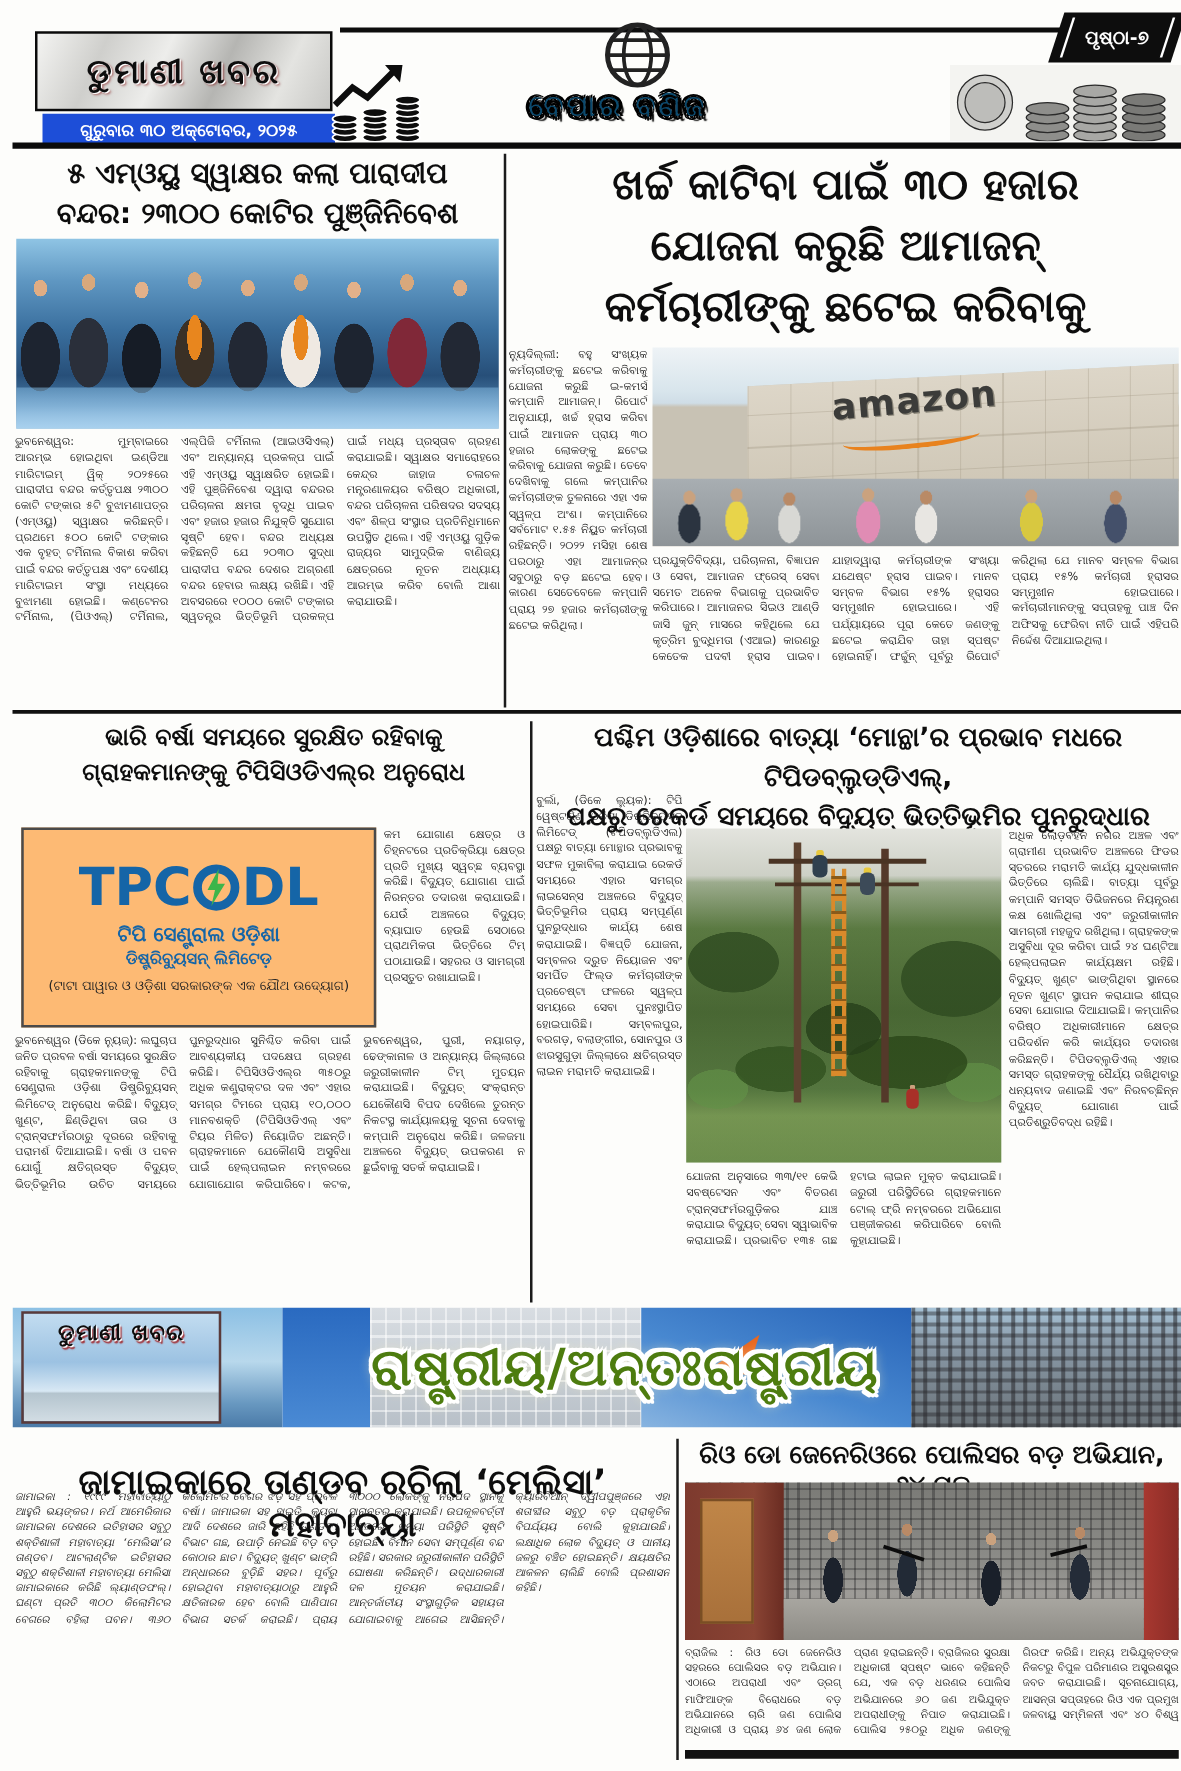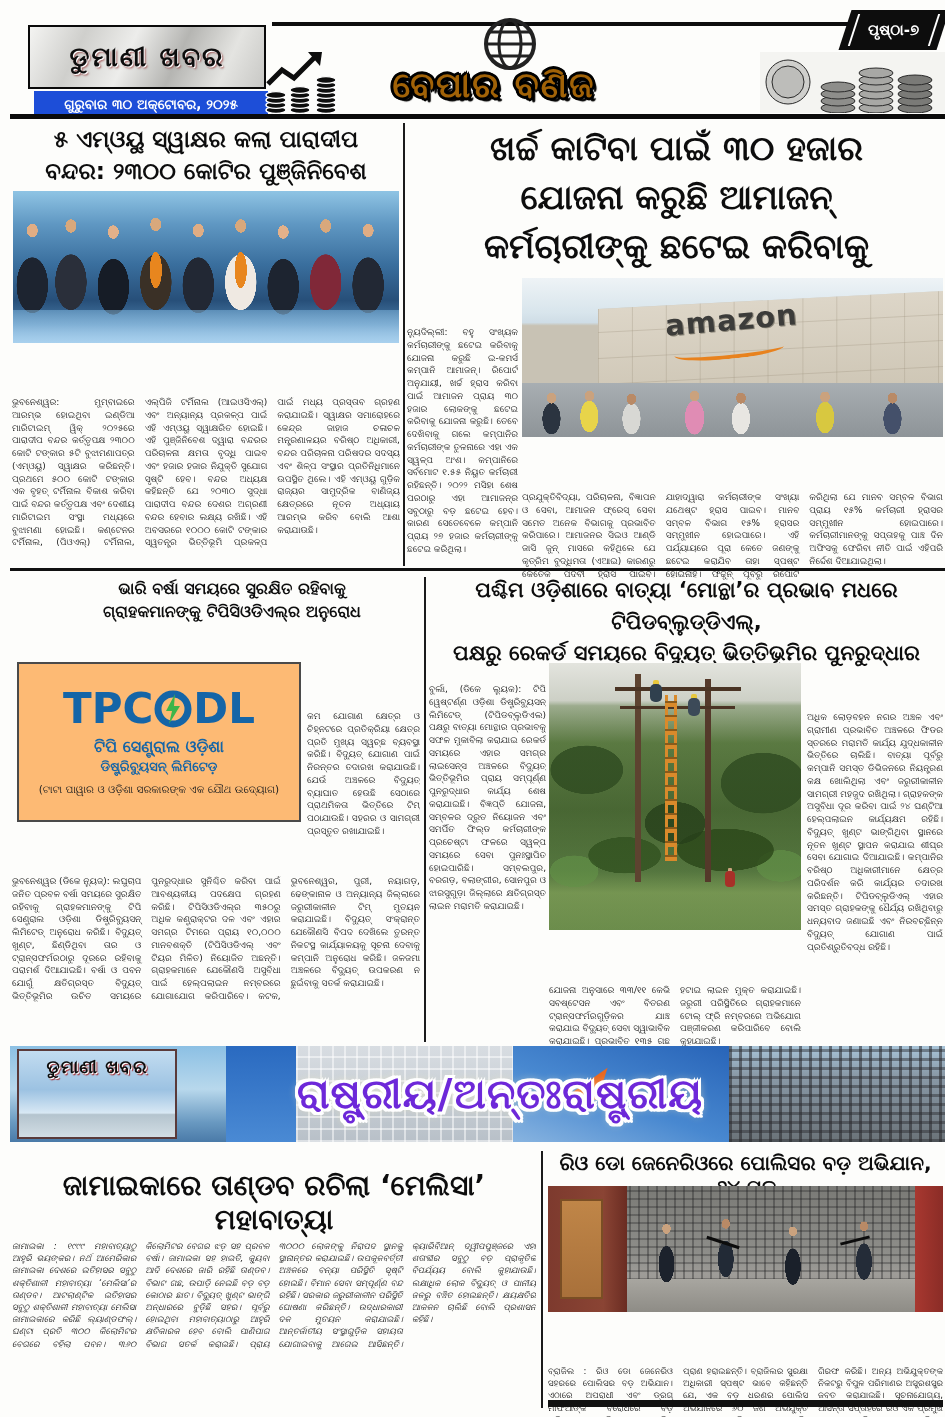--- a/index.html
+++ b/index.html
@@ -22,27 +22,27 @@
     background:linear-gradient(115deg,#f4f4f2 0%,#cfcfcc 22%,#ededeb 42%,#b5b5b2 62%,#e4e4e1 82%,#c8c8c5 100%);
     display:flex; align-items:center; justify-content:center;
   }
   .masthead span { font-size:27px; font-weight:800; letter-spacing:2px; color:#0d0d0d;
     text-shadow:1px 1px 0 #fff, 2px 2px 2px rgba(120,0,0,.55); }
   .date-strip { position:absolute; left:34px; top:91px; width:234px; height:27px; background:#1d4ed8;
     color:#fff; display:flex; align-items:center; justify-content:center; font-size:13.5px; font-weight:bold; }
   .section-icon { position:absolute; left:264px; top:50px; width:94px; height:64px; }
   .section-title { position:absolute; left:360px; top:56px; width:268px; height:58px;
     display:flex; align-items:center; justify-content:center;
-    font-size:35px; font-weight:700; letter-spacing:2px; color:#a16207;
+    font-size:24px; font-weight:400; letter-spacing:2px; color:#0c4a6e;
     text-shadow:-2px -2px 0 #000,2px -2px 0 #000,-2px 2px 0 #000,2px 2px 0 #000,0 -3px 0 #000,0 3px 0 #000,-3px 0 0 #000,3px 0 0 #000, 4px 4px 1px #000; }
   .coins-photo { position:absolute; left:760px; top:52px; width:185px; height:61px; background:#fbfbf9; }
   .header-rule { position:absolute; left:10px; top:114px; width:935px; height:5px; background:#0b0b0b; }
   
   .headline { font-weight:800; text-align:center; color:#0d0d0d; }
-  .body-txt { font-size:9px; line-height:1.42; text-align:justify; overflow:hidden; color:#1a1a1a;margin-top:48px; }
+  .body-txt { font-size:9px; line-height:1.42; text-align:justify; overflow:hidden; color:#1a1a1a; }
   .cols3 { column-count:3; column-gap:10px; }
   .cols4 { column-count:4; column-gap:9px; }
   .cols2 { column-count:2; column-gap:10px; }
   .vdiv { position:absolute; width:2px; background:#1b1b1b; }
   
   .paradip-headline { position:absolute; left:12px; top:123px; width:388px; font-size:23px; line-height:1.4; }
   .paradip-photo { position:absolute; left:13px; top:191px; width:386px; height:152px; overflow:hidden;
     background:linear-gradient(180deg,#8fc4e4 0%,#5f97c2 22%,#3a6f9e 48%,#274f79 72%,#4a7ca8 88%,#9dc4dd 100%); }
   .paradip-photo .figures { position:absolute; inset:0;
     background-image:
@@ -98,21 +98,21 @@
       radial-gradient(ellipse 8px 9px at 52% 28%, #b98a66 60%, transparent 61%),
       radial-gradient(ellipse 15px 26px at 52% 66%, #e8e6e2 60%, transparent 61%),
       radial-gradient(ellipse 8px 9px at 72% 26%, #caa27e 60%, transparent 61%),
       radial-gradient(ellipse 15px 26px at 72% 64%, #d8c840 60%, transparent 61%),
       radial-gradient(ellipse 8px 9px at 88% 28%, #b98a66 60%, transparent 61%),
       radial-gradient(ellipse 15px 26px at 88% 66%, #44506a 60%, transparent 61%),
       linear-gradient(180deg, #a8aeb2 0%, #8e9498 100%); }
   .amazon-body2 { position:absolute; left:522px; top:443px; width:421px; height:123px; }
   .section-rule { position:absolute; left:10px; top:568px; width:935px; height:3px; background:#111; }
   
-  .tpcodl-headline { position:absolute; left:28px; top:577px; width:408px; font-size:16px; line-height:1.45; }
+  .tpcodl-headline { position:absolute; left:15px; top:577px; width:408px; font-size:19px; line-height:1.45; }
   .tpcodl-logobox { position:absolute; left:17px; top:662px; width:284px; height:160px; background:#fdba74;
     border:2px solid #4a4a4a; display:flex; flex-direction:column; align-items:center; justify-content:center; gap:3px; }
   .tpcodl-wordmark { display:flex; align-items:center; font-size:42px; font-weight:800; color:#1565a7; letter-spacing:0px; line-height:1; }
   .tpcodl-wordmark svg { margin:0 1px; }
   .tpcodl-name1 { font-size:16px; font-weight:800; color:#1565a7; margin-top:4px; }
   .tpcodl-name2 { font-size:13px; font-weight:600; color:#1565a7; }
   .tpcodl-name3 { font-size:10.5px; color:#222; margin-top:5px; }
   .tpcodl-side { position:absolute; left:307px; top:662px; width:113px; height:160px; }
   .tpcodl-body { position:absolute; left:12px; top:827px; width:408px; height:215px; }
   .vdiv-mid { left:424px; top:577px; height:465px; }
@@ -161,21 +161,21 @@
       repeating-linear-gradient(90deg, rgba(40,40,44,.55) 0 3px, transparent 3px 10px),
       repeating-linear-gradient(0deg, rgba(40,40,44,.45) 0 3px, transparent 3px 9px),
       linear-gradient(180deg,#a8c4d8 0%,#8a9aa8 30%,#6a7278 100%); }
   .globe { position:absolute; left:478px; top:12px; }
   .banner-logo { position:absolute; left:17px; top:1049px; width:160px; height:90px; border:2px solid #5a3a3a;
     background:linear-gradient(180deg,#c2dcf0 0%,#9cc2e2 45%,#d8e8f4 72%,#b4c4ce 74%,#d2dde4 100%);
     display:flex; justify-content:center; padding-top:5px; }
   .banner-logo span { font-size:18px; font-weight:800; letter-spacing:1px; color:#0d0d0d;
     text-shadow:1px 1px 0 #fff, 2px 2px 1px rgba(160,10,10,.8); }
   .banner-title { position:absolute; left:190px; top:1070px; width:620px; text-align:center;
-    font-size:41px; font-weight:900; color:#6d28d9; letter-spacing:1px;
+    font-size:41px; font-weight:900; color:#4d7c0f; letter-spacing:1px;
     text-shadow:-3px -3px 0 #fff,3px -3px 0 #fff,-3px 3px 0 #fff,3px 3px 0 #fff,0 -3px 0 #fff,0 3px 0 #fff,-3px 0 0 #fff,3px 0 0 #fff, 0 0 10px #f8f0c0; }
   
   .jamaica-headline { position:absolute; left:12px; top:1169px; width:524px; font-size:28px; }
   .jamaica-body { position:absolute; left:12px; top:1192px; width:524px; height:216px; font-size:8.6px;font-style:italic; }
   .vdiv-bot { left:541px; top:1151px; height:257px; }
   .rio-headline { position:absolute; left:548px; top:1151px; width:395px; font-size:20px; }
   .rio-photo { position:absolute; left:548px; top:1186px; width:395px; height:126px; overflow:hidden;
     background:
       repeating-linear-gradient(90deg, rgba(30,30,32,.35) 0 2px, transparent 2px 9px),
       repeating-linear-gradient(0deg, rgba(30,30,32,.3) 0 2px, transparent 2px 8px),

